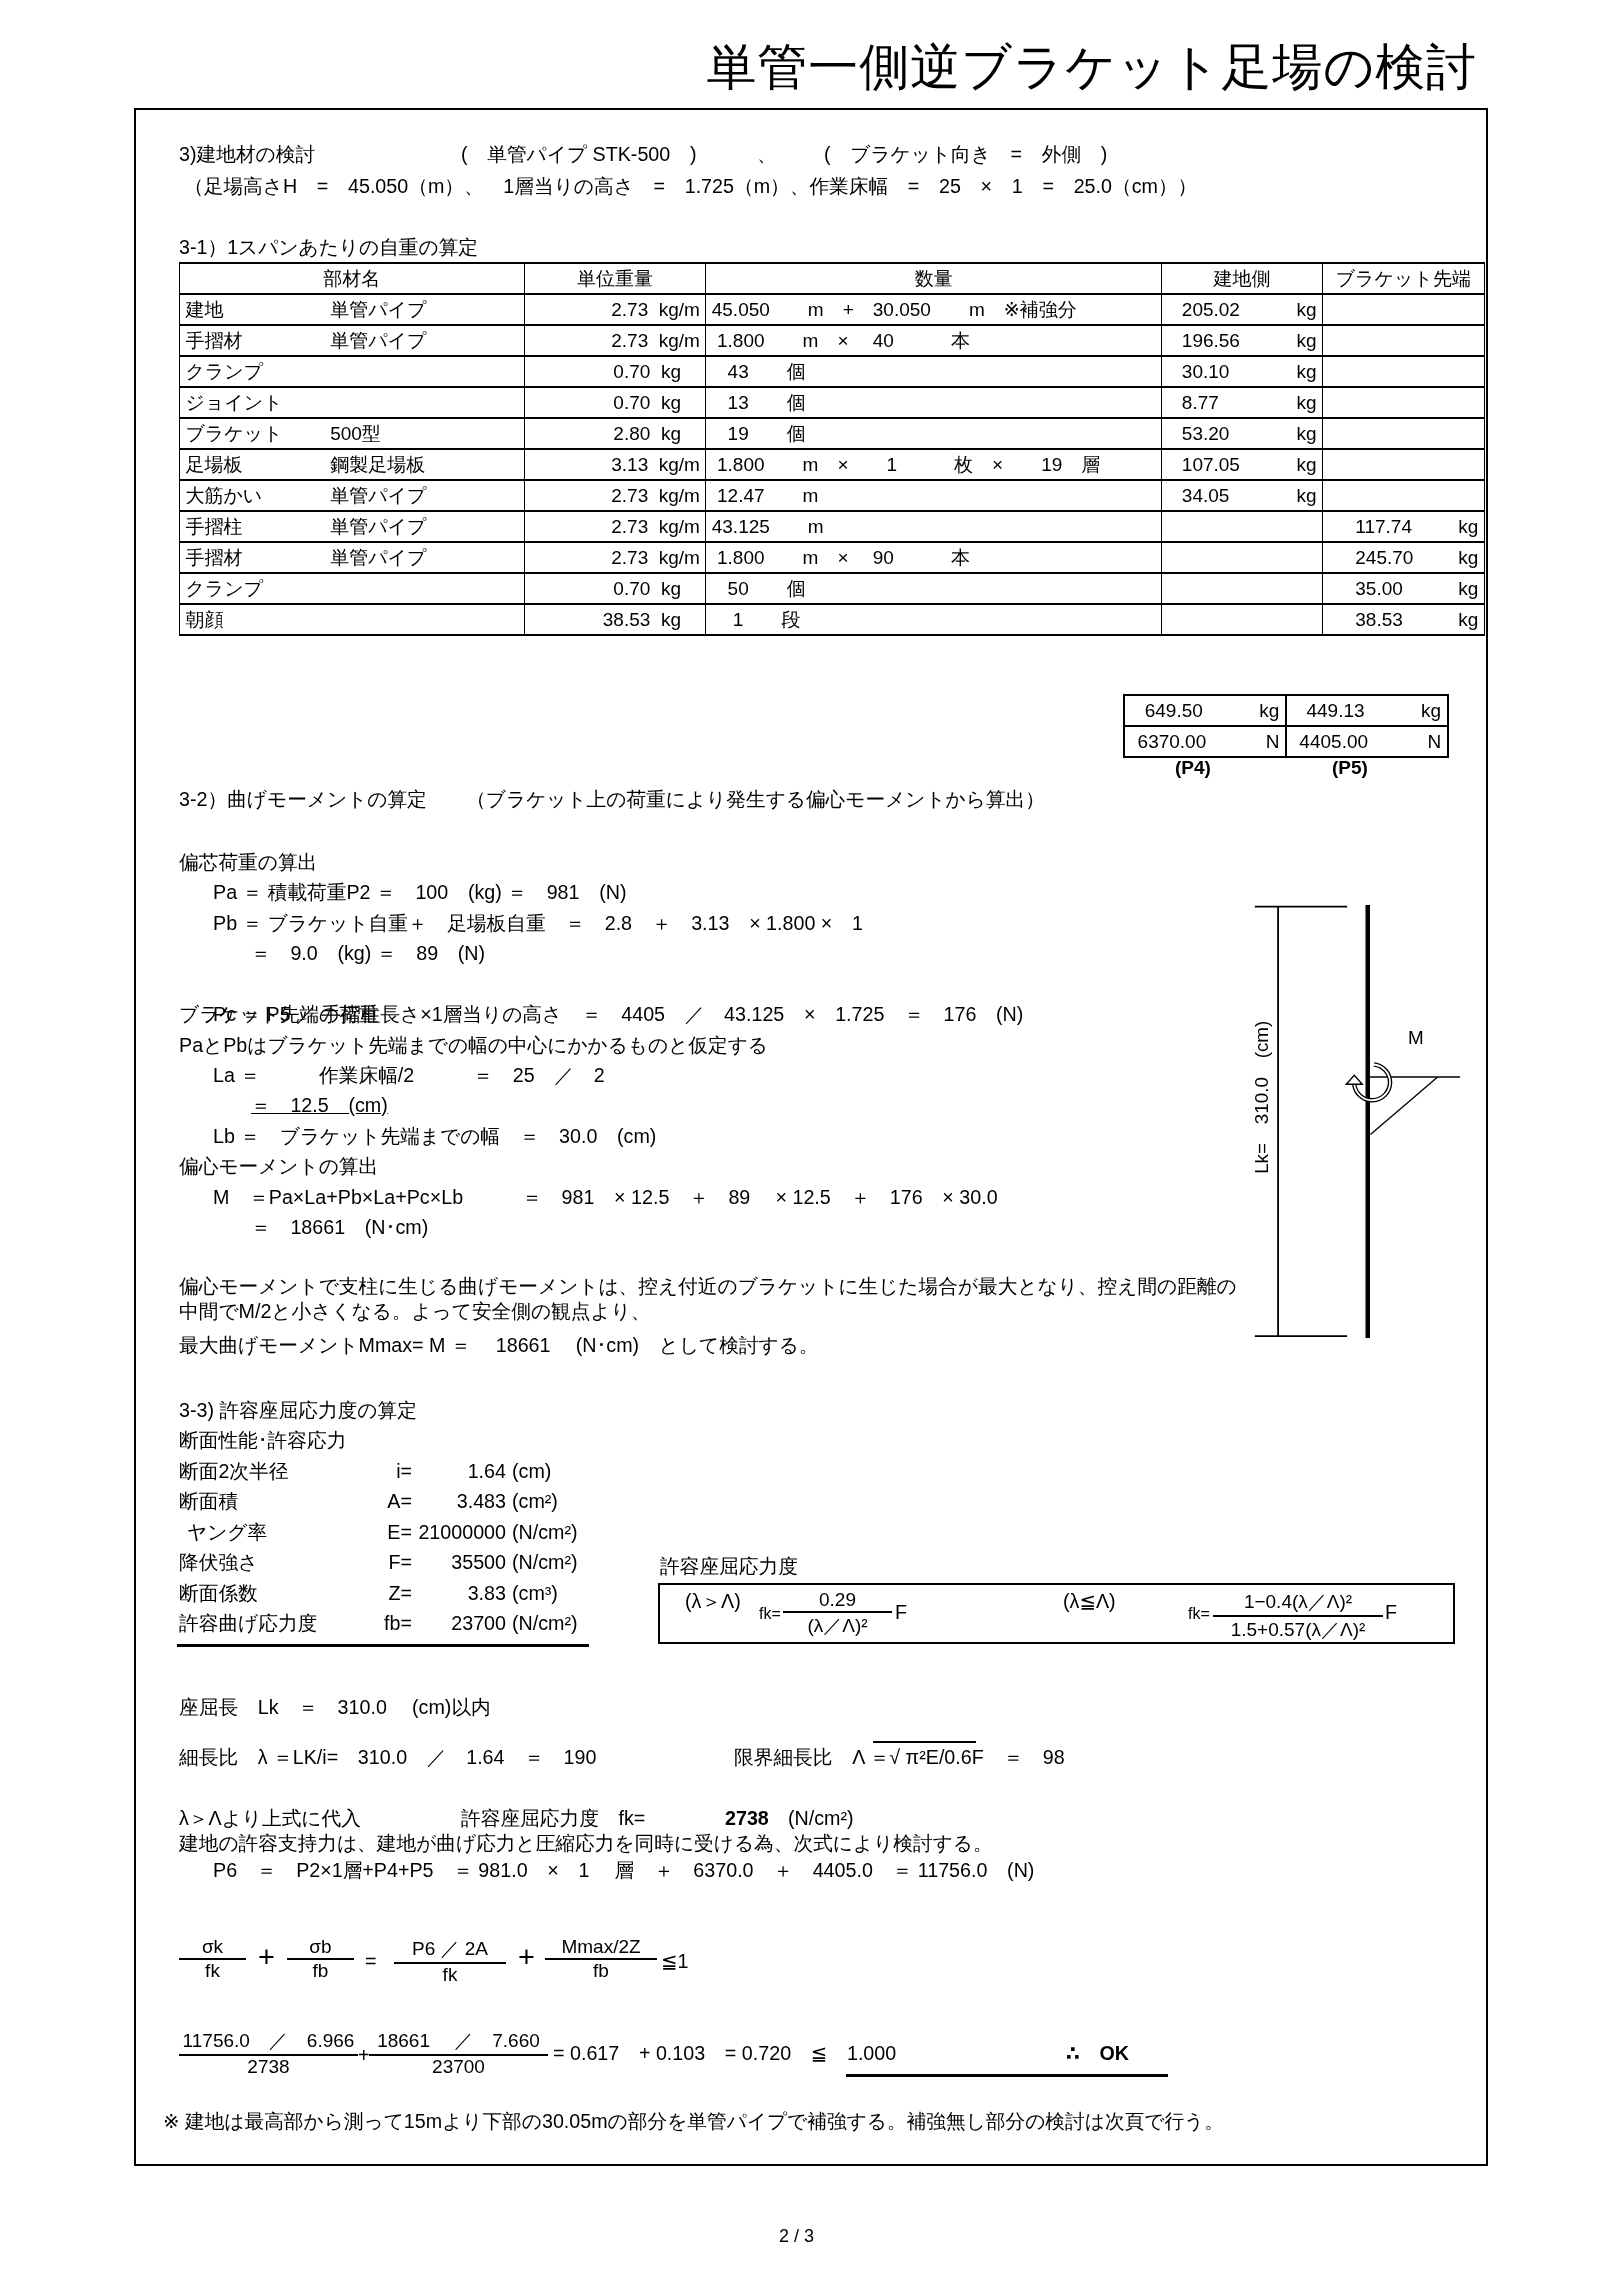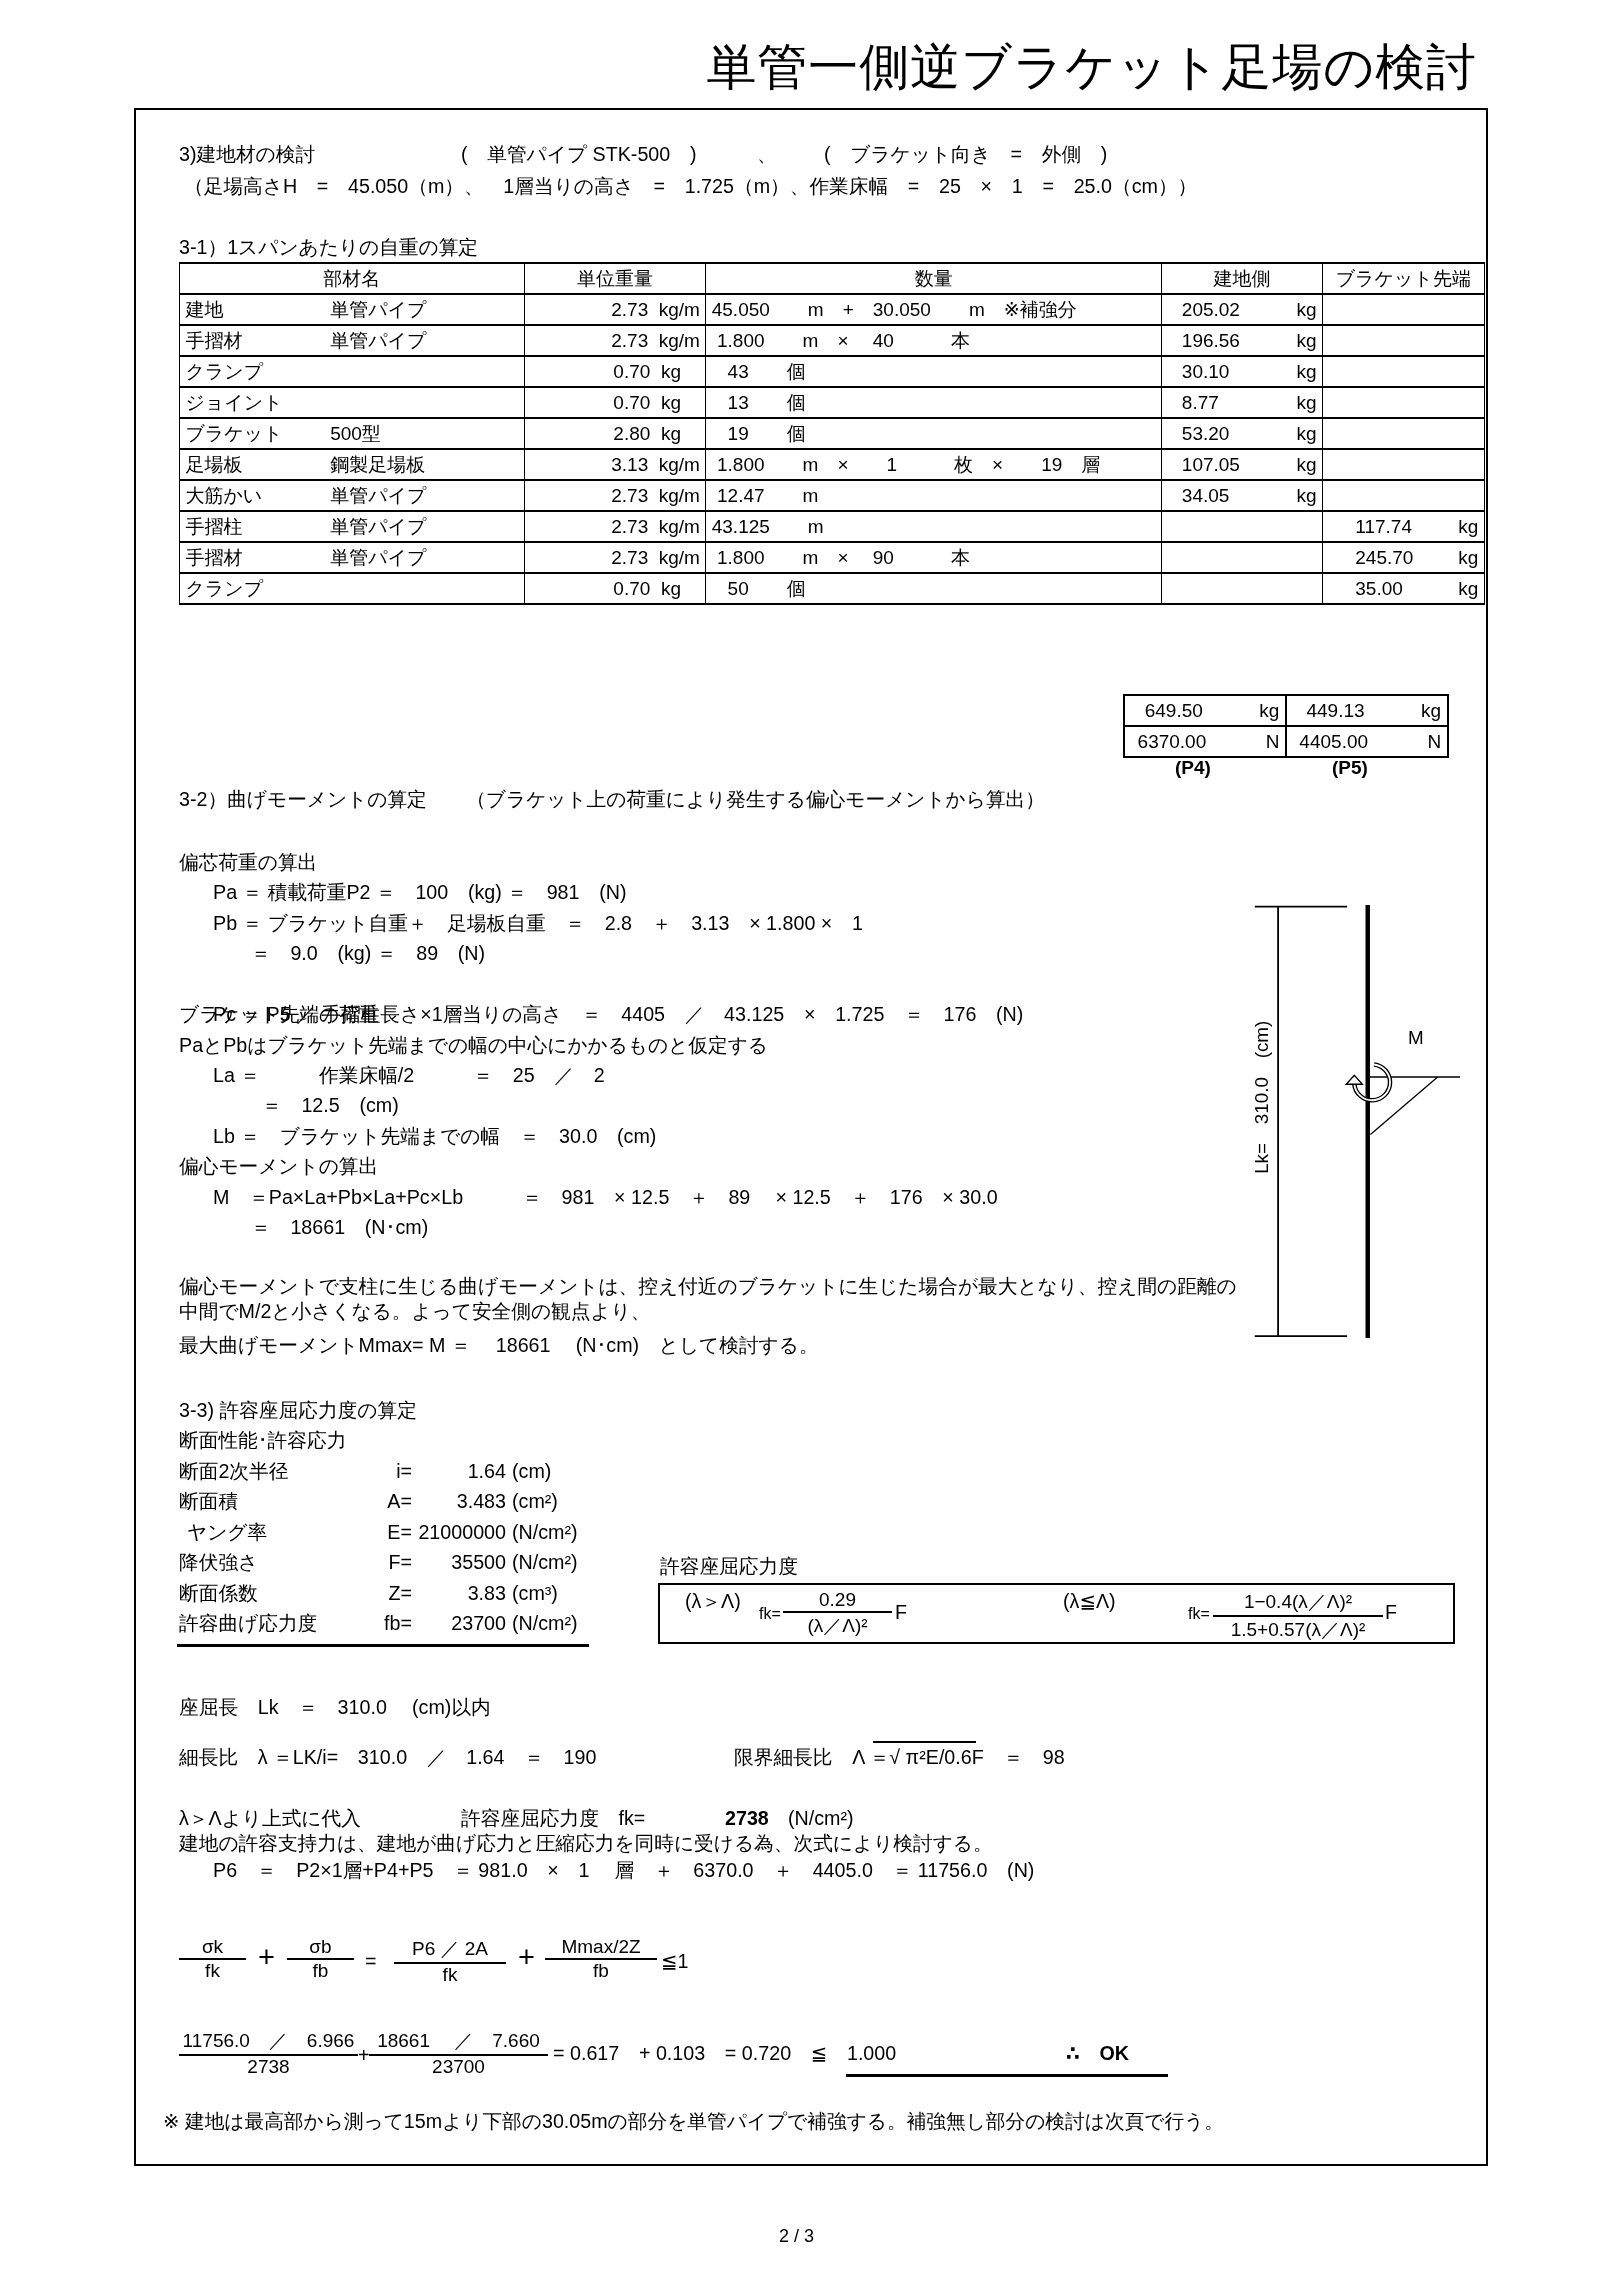--- a/index.html
+++ b/index.html
@@ -129,20 +129,28 @@
         <td class="c-tip"><div class="num-cell"><span style="padding-left:27px">245.70</span><span>kg</span></div></td>
       </tr>
       <tr>
         <td class="c-name" style="border-right:none">クランプ</td>
         <td class="c-sub" style="border-left:none"></td>
         <td class="c-unit">0.70  kg　</td>
         <td class="c-qty">   50　　個</td>
         <td class="c-side"><div class="num-cell"><span style="padding-left:14.3px"></span><span></span></div></td>
         <td class="c-tip"><div class="num-cell"><span style="padding-left:27px">35.00</span><span>kg</span></div></td>
       </tr>
+      <tr>
+        <td class="c-name" style="border-right:none">朝顔</td>
+        <td class="c-sub" style="border-left:none"></td>
+        <td class="c-unit">38.53  kg　</td>
+        <td class="c-qty">    1　　段</td>
+        <td class="c-side"><div class="num-cell"><span style="padding-left:14.3px"></span><span></span></div></td>
+        <td class="c-tip"><div class="num-cell"><span style="padding-left:27px">38.53</span><span>kg</span></div></td>
+      </tr>
     </tbody>
 </table>
 
 <table class="sum-table">
   <tbody>
       <tr>
     <td><div class="num-cell"><span style="padding-left:14.3px">649.50</span><span>kg</span></div></td>
     <td class="thin-l"><div class="num-cell"><span style="padding-left:14.3px">449.13</span><span>kg</span></div></td>
   </tr>
   <tr>
@@ -156,21 +164,21 @@
 
 <div class="abs t" style="left:179px;top:788px;">3-2）曲げモーメントの算定　　（ブラケット上の荷重により発生する偏心モーメントから算出）</div>
 <div class="abs t" style="left:179px;top:851px;">偏芯荷重の算出</div>
 <div class="abs t" style="left:213px;top:881px;">Pa ＝ 積載荷重P2 ＝　100　(kg) ＝　981　(N)</div>
 <div class="abs t" style="left:213px;top:912px;">Pb ＝ ブラケット自重＋　足場板自重　＝　2.8　＋　3.13　× 1.800 ×　1</div>
 <div class="abs t" style="left:251px;top:942px;">＝　9.0　(kg) ＝　89　(N)</div>
 <div class="abs t" style="left:179px;top:973px;margin-top:30px;">ブラケット先端の荷重</div>
 <div class="abs t" style="left:213px;top:1003px;">Pc ＝ P5 ／ 手摺柱長さ×1層当りの高さ　＝　4405　／　43.125　×　1.725　＝　176　(N)</div>
 <div class="abs t" style="left:179px;top:1034px;">PaとPbはブラケット先端までの幅の中心にかかるものと仮定する</div>
 <div class="abs t" style="left:213px;top:1064px;">La ＝　　　作業床幅/2　　　＝　25　／　2</div>
-<div class="abs t" style="left:262px;top:1094px;">＝　12.5　(cm)</div>
+<div class="abs t" style="left:251px;top:1094px;text-decoration:underline;">＝　12.5　(cm)</div>
 <div class="abs t" style="left:213px;top:1125px;">Lb ＝　ブラケット先端までの幅　＝　30.0　(cm)</div>
 <div class="abs t" style="left:179px;top:1155px;">偏心モーメントの算出</div>
 <div class="abs t" style="left:213px;top:1186px;">M　＝Pa×La+Pb×La+Pc×Lb　　　＝　981　× 12.5　＋　89　 × 12.5　＋　176　× 30.0</div>
 <div class="abs t" style="left:251px;top:1216px;">＝　18661　(N･cm)</div>
 <div class="abs t" style="left:179px;top:1275px;">偏心モーメントで支柱に生じる曲げモーメントは、控え付近のブラケットに生じた場合が最大となり、控え間の距離の</div>
 <div class="abs t" style="left:179px;top:1300px;">中間でM/2と小さくなる。よって安全側の観点より、</div>
 <div class="abs t" style="left:179px;top:1334px;">最大曲げモーメントMmax= M ＝　 18661　 (N･cm)　として検討する。</div>
 
 <svg id="diagram" width="269" height="502" viewBox="0 0 300 560">
   <line x1="41" y1="22" x2="144" y2="22" stroke="#000" stroke-width="2"></line>

